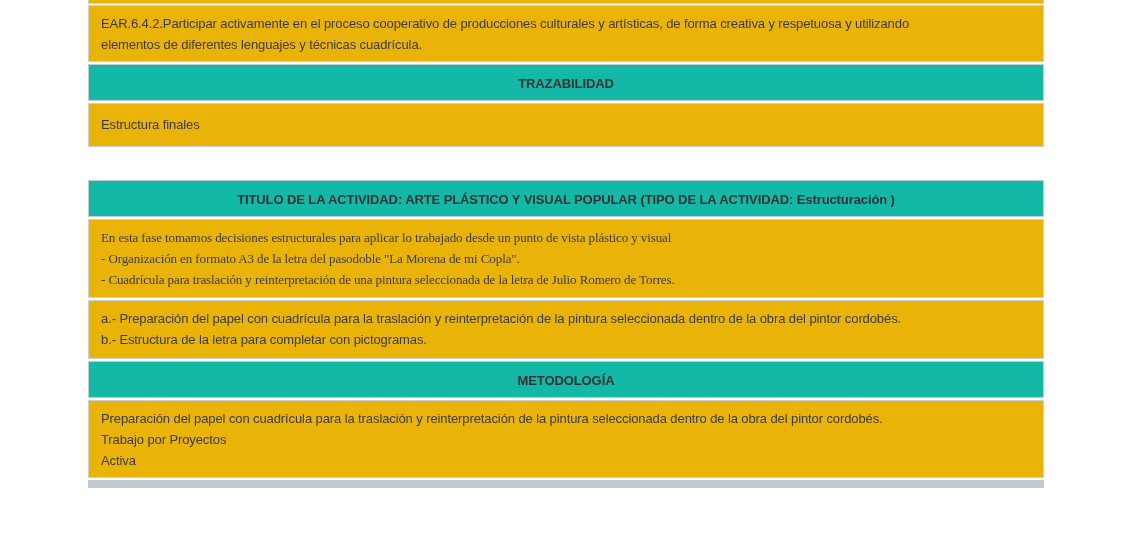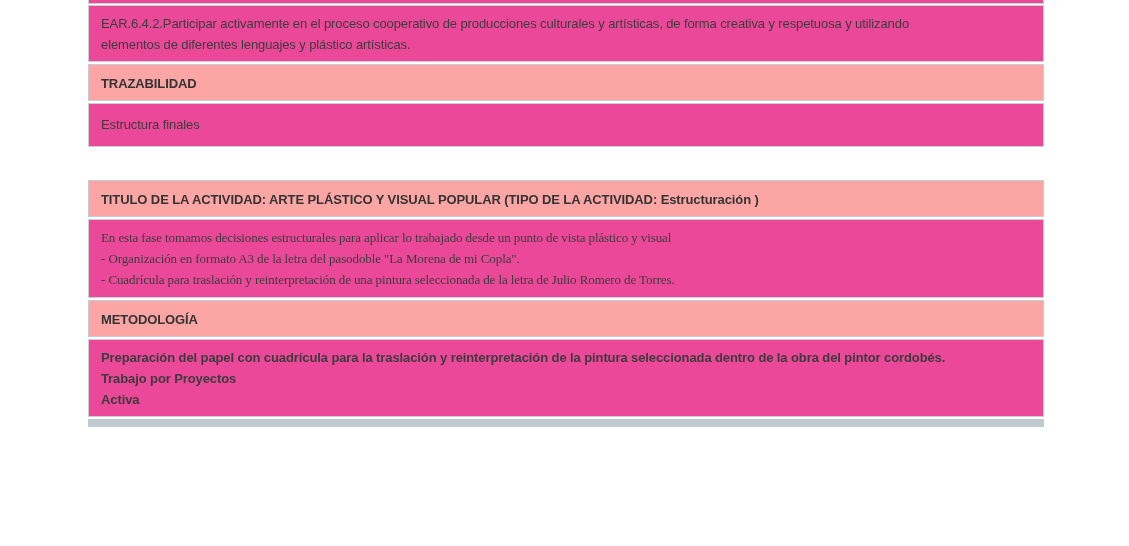--- a/index.html
+++ b/index.html
@@ -10,63 +10,64 @@
     overflow: hidden;
     font-family: "Liberation Sans", "DejaVu Sans", sans-serif;
     color: #3c3c3c;
   }
   .content-col {
     margin-left: 88px;
     width: 956px;
   }
   .row {
     border: 1px solid #c9d0d6;
-    background: #ec4899;
+    background: #eab308;
     margin-bottom: 2px;
     font-size: 13px;
     line-height: 21px;
     letter-spacing: -0.1px;
   }
   .row .cell { padding: 7px 12px 6px 12px; }
   .row.stub {
     height: 4px;
     border-top: none;
     margin-bottom: 1px;
   }
   .row.header-row {
-    background: #fca5a5;
+    background: #14b8a6;
     border-color: #c6ccd1;
+    text-align: center;
   }
   .row.header-row .cell {
     padding: 8px 12px 6px 12px;
     font-weight: bold;
     color: #333333;
   }
   .row.single .cell { padding: 10px 12px 11px 12px; }
   .row.desc .cell { padding: 7px 12px 7px 12px; font-family: Liberation Serif, serif; }
   .row.exercises .cell { padding: 7px 12px 8px 12px; }
-  .row.methodology .cell { padding: 7px 12px 6px 12px; font-weight: bold; }
+  .row.methodology .cell { padding: 7px 12px 6px 12px; }
   .section-gap { height: 31px; background: #ffffff; }
   .bottom-bar {
     height: 8px;
     background: #c1c9d1;
   }
   .text-line { min-height: 21px; }
 </style>
 </head>
 <body>
 
 <div class="content-col">
 
   <div class="row stub"></div>
 
   <div class="row">
     <div class="cell">
       <div class="text-line">EAR.6.4.2.Participar activamente en el proceso cooperativo de producciones culturales y artísticas, de forma creativa y respetuosa y utilizando</div>
-      <div class="text-line">elementos de diferentes lenguajes y plástico artísticas.</div>
+      <div class="text-line">elementos de diferentes lenguajes y técnicas cuadrícula.</div>
     </div>
   </div>
 
   <div class="row header-row">
     <div class="cell">TRAZABILIDAD</div>
   </div>
 
   <div class="row single">
     <div class="cell">Estructura finales</div>
   </div>
@@ -79,20 +80,26 @@
 
   <div class="row desc">
     <div class="cell">
       <div class="text-line">En esta fase tomamos decisiones estructurales para aplicar lo trabajado desde un punto de vista plástico y visual</div>
       <div class="text-line">- Organización en formato A3 de la letra del pasodoble "La Morena de mi Copla".</div>
       <div class="text-line">- Cuadrícula para traslación y reinterpretación de una pintura seleccionada de la letra de Julio Romero de Torres.</div>
     </div>
   </div>
 
 
+  <div class="row exercises">
+    <div class="cell">
+      <div class="text-line">a.- Preparación del papel con cuadrícula para la traslación y reinterpretación de la pintura seleccionada dentro de la obra del pintor cordobés.</div>
+      <div class="text-line">b.- Estructura de la letra para completar con pictogramas.</div>
+    </div>
+  </div>
 
   <div class="row header-row">
     <div class="cell">METODOLOGÍA</div>
   </div>
 
   <div class="row methodology">
     <div class="cell">
       <div class="text-line">Preparación del papel con cuadrícula para la traslación y reinterpretación de la pintura seleccionada dentro de la obra del pintor cordobés.</div>
       <div class="text-line">Trabajo por Proyectos</div>
       <div class="text-line">Activa</div>

